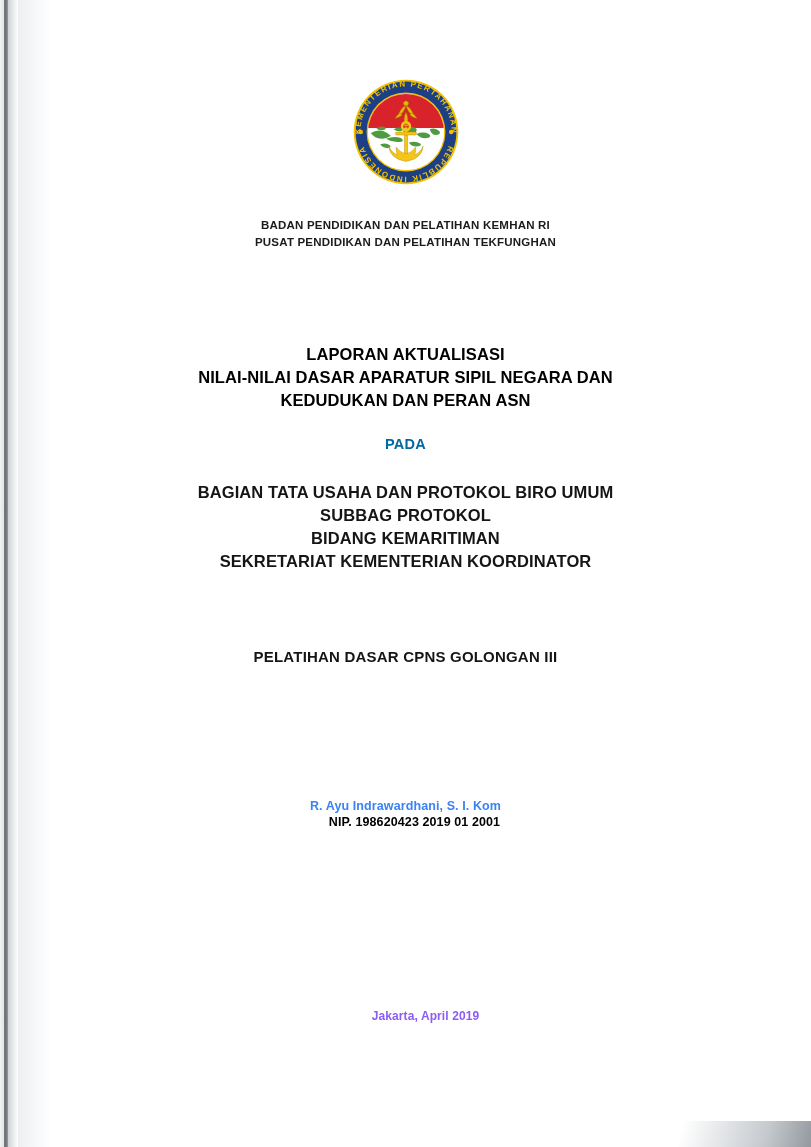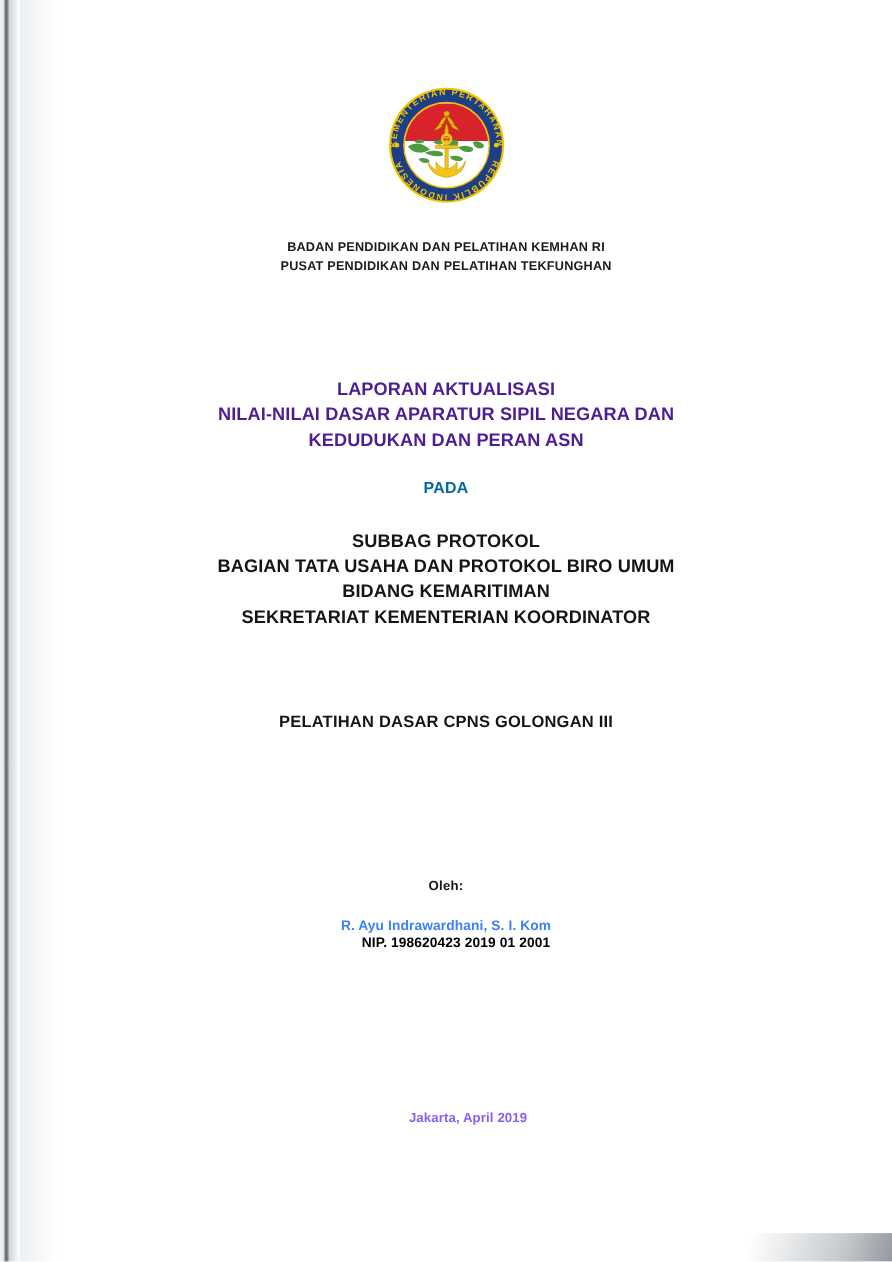--- a/index.html
+++ b/index.html
@@ -110,21 +110,21 @@
     position: absolute;
     left: 0;
     right: 0;
     top: 343px;
   }
   .title-line {
     font-size: 16.5px;
     font-weight: bold;
     letter-spacing: .1px;
     line-height: 23px;
-    color: #4c1d95;
+    color: #000000;
   }
 
   .pada-block {
     position: absolute;
     left: 0;
     right: 0;
     top: 436px;
   }
   .pada-line {
     font-size: 14.5px;
@@ -288,32 +288,31 @@
       <div class="title-line">LAPORAN AKTUALISASI</div>
       <div class="title-line">NILAI-NILAI DASAR APARATUR SIPIL NEGARA DAN</div>
       <div class="title-line">KEDUDUKAN DAN PERAN ASN</div>
     </div>
 
     <div class="pada-block">
       <div class="pada-line">PADA</div>
     </div>
 
     <div class="unit-block">
+      <div class="unit-line">BAGIAN TATA USAHA DAN PROTOKOL BIRO UMUM</div>
       <div class="unit-line">SUBBAG PROTOKOL</div>
-      <div class="unit-line">BAGIAN TATA USAHA DAN PROTOKOL BIRO UMUM</div>
       <div class="unit-line">BIDANG KEMARITIMAN</div>
       <div class="unit-line">SEKRETARIAT KEMENTERIAN KOORDINATOR</div>
     </div>
 
     <div class="program-block">
       <div class="program-line">PELATIHAN DASAR CPNS GOLONGAN III</div>
     </div>
 
     <div class="author-block">
-      <div class="author-prefix">Oleh:</div>
       <div class="author-name">R. Ayu Indrawardhani, S. I. Kom</div>
       <div class="author-nip">NIP. 198620423 2019 01 2001</div>
     </div>
 
     <div class="place-date-block">
       <div class="place-date-line">Jakarta,  April 2019</div>
     </div>
 
   </div>
 </div>

